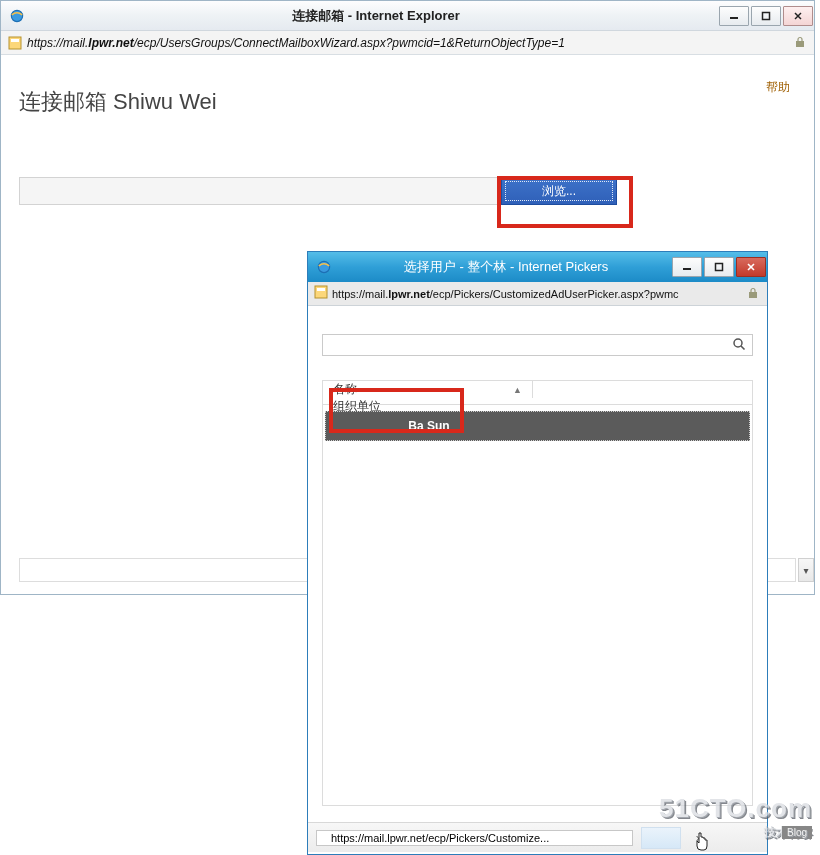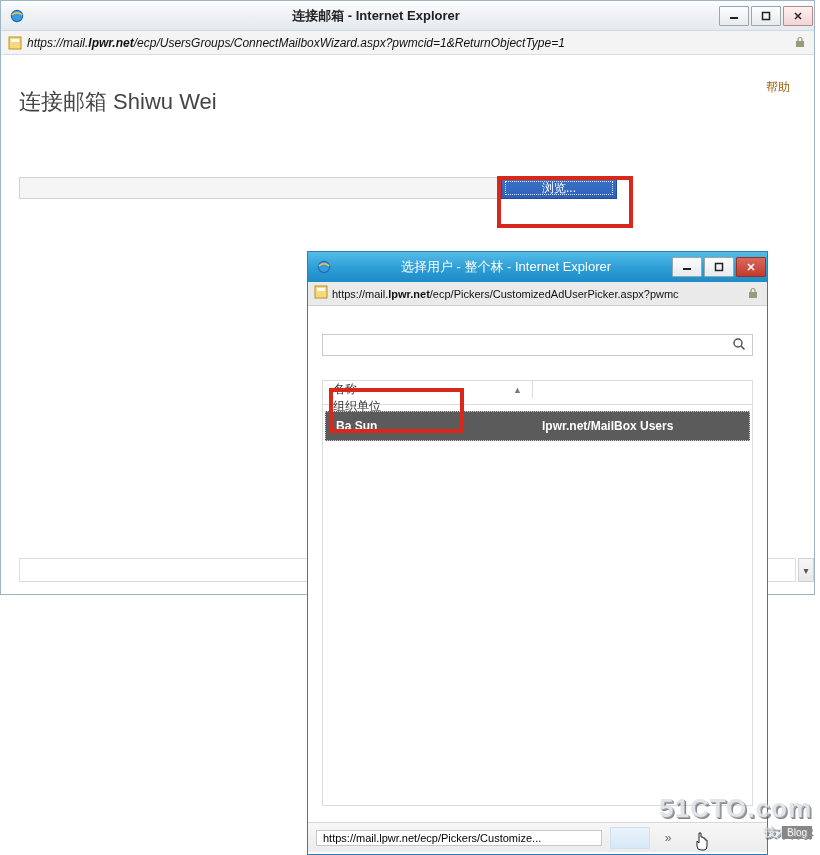--- a/index.html
+++ b/index.html
@@ -104,21 +104,21 @@
       margin-bottom: 60px;
     }
     .form-label {
       font-size: 12px;
       color: #333;
       margin-bottom: 4px;
     }
     .form-row {
       display: flex;
       align-items: stretch;
-      height: 22px;
+      height: 28px;
       width: 598px;
     }
     .form-input {
       flex: 1;
       border: 1px solid #d3d3d3;
       background: #f5f5f5;
       padding: 0 6px;
       font-size: 12px;
       color:#666;
     }
@@ -238,38 +238,38 @@
       display:flex;
       height:30px;
       align-items:center;
       background:#5b5b5b;
       color:#fff;
       font-size:12px;
       border: 1px dotted #d0d0d0;
       margin: 6px 2px 4px 2px;
     }
     .td { padding:0 10px; }
-    .td.col-name { width: 206px; font-weight:700; }
+    .td.col-name { width: 206px; font-weight:700;text-align:center; }
     .td.col-ou { flex:1; font-weight:700; }
     .table-body-space { height: 360px; }
     .sec-statusbar {
       height: 30px;
       background: linear-gradient(#f7f7f7,#ececec);
       border-top: 1px solid #d8d8d8;
       display:flex;
       align-items:center;
       padding: 0 8px;
       gap:8px;
     }
     .status-text-box {
       border: 1px solid #c7c7c7;
       background:#fff;
-      padding: 1px 6px;
+      padding: 1px 14px;
       font-size: 11px;
-      width: 286px;
+      width: 317px;
       white-space: nowrap;
       overflow:hidden;
     }
     .status-right-btn {
       width: 40px; height: 22px;
       border:1px solid #d0e0ef;
       background: linear-gradient(#eaf3fb,#d6e8f7);
     }
     .status-chev {
       width: 20px; height: 22px;
@@ -364,21 +364,21 @@
 <div class="red-highlight red1"></div>
 
 <div class="sec-window">
   <div class="sec-titlebar">
     <span class="ie-icon">
       <svg viewBox="0 0 16 16" width="16" height="16">
           <circle cx="8" cy="8" r="5.6" fill="#3a9ae0" stroke="#1d6fb4" stroke-width="1.2"></circle>
           <path d="M2.8 6.8 Q8 2.8 13.2 6.8" fill="none" stroke="#f7c04a" stroke-width="1.6"></path>
         </svg>
     </span>
-    <div class="sec-titlebar-title">选择用户 - 整个林 - Internet Explorer</div>
+    <div class="sec-titlebar-title">选择用户 - 整个林 - Internet Pickers</div>
     <div class="win-controls">
       <div class="win-btn">
           <svg width="10" height="10">
             <line x1="1" y1="7" x2="9" y2="7" stroke="#222" stroke-width="2"></line>
           </svg>
         </div>
       <div class="win-btn">
           <svg width="10" height="10">
             <rect x="1.5" y="1.5" width="7" height="7" fill="none" stroke="#222" stroke-width="1.5"></rect>
           </svg>
@@ -423,21 +423,20 @@
     <div class="table">
       <div class="table-header">
         <div class="th col-name">
           <span>名称</span>
           <span class="sort-arrow">▲</span>
         </div>
         <div class="th col-ou">组织单位</div>
       </div>
       <div class="table-row">
         <div class="td col-name">Ba Sun</div>
-        <div class="td col-ou">lpwr.net/MailBox Users</div>
       </div>
       <div class="table-body-space"></div>
     </div>
   </div>
   <div class="sec-statusbar">
     <div class="status-text-box">https://mail.lpwr.net/ecp/Pickers/Customize...</div>
     <div class="status-right-btn"></div>
     <div class="status-chev">»</div>
   </div>
 </div>

